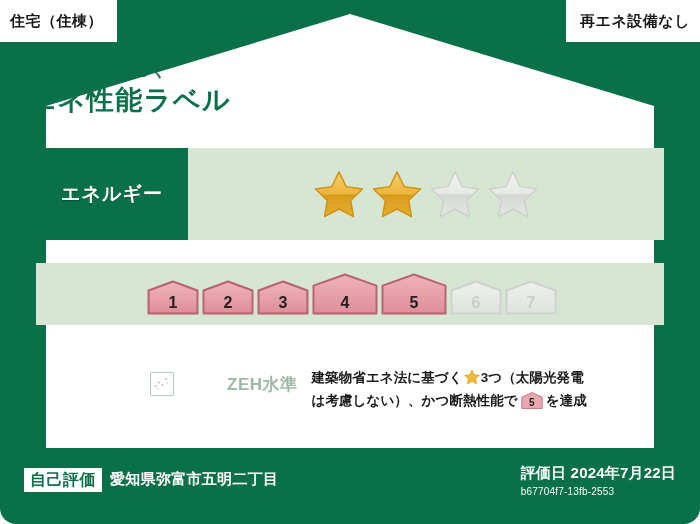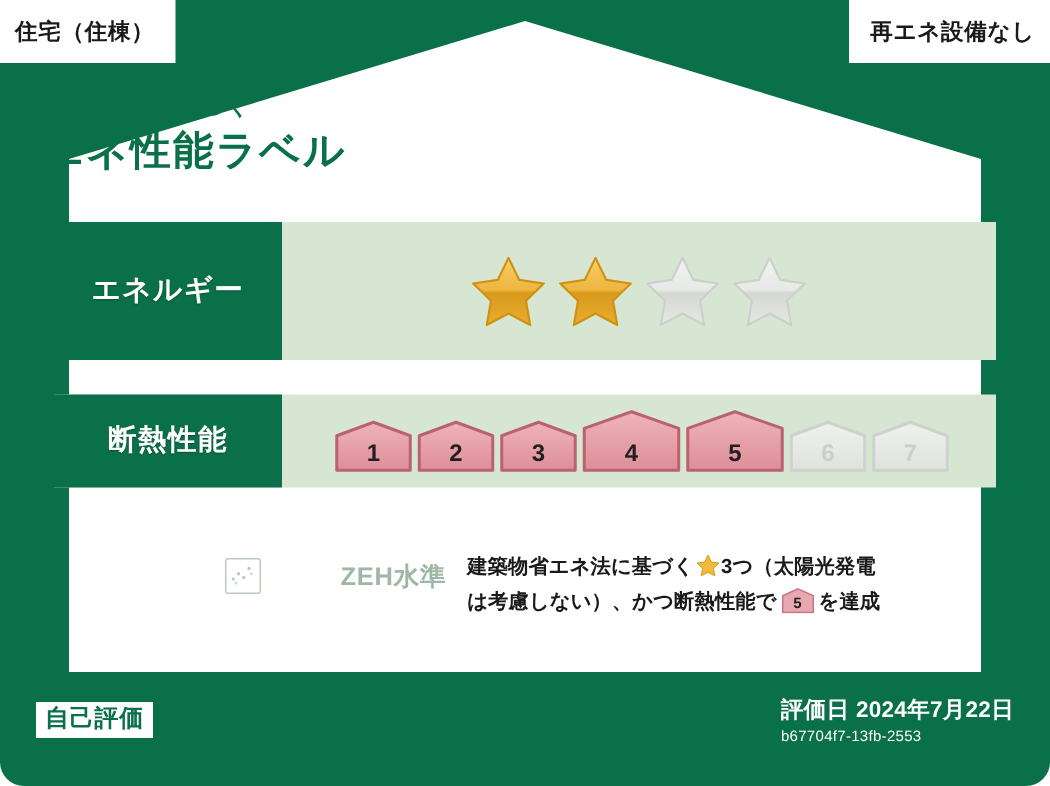--- a/index.html
+++ b/index.html
@@ -300,23 +300,20 @@
                   <stop offset="100%" stop-color="#e6e8e4"></stop>
                 </linearGradient>
               </defs>
               <polygon points="12,1.4 15.45,8.45 23.3,9.6 17.6,15.1 18.95,22.9 12,19.2 5.05,22.9 6.4,15.1 0.7,9.6 8.55,8.45" fill="url(#g3)" stroke="#ccd0cb" stroke-width="0.7" stroke-linejoin="round"></polygon>
             </svg></span>
         </div>
     </div>
   </div>
 
   <div class="row row-insul">
-    <div class="row-label">
-      <span>断熱性能</span>
-    </div>
     <div class="row-body">
       <div class="houses" id="houses-container">
           <span class="hchip">
             <svg width="52" height="35" viewBox="0 0 52 35">
               <defs>
                 <linearGradient id="hg0" x1="0" y1="0" x2="0" y2="1">
                   <stop offset="0%" stop-color="#efb3ba"></stop>
                   <stop offset="100%" stop-color="#dd8e99"></stop>
                 </linearGradient>
               </defs>
@@ -424,20 +421,21 @@
         <span>は考慮しない）、かつ断熱性能で</span><span class="inline-house"><svg width="22" height="17" viewBox="0 0 22 17">
               <polygon points="11,0.6 21.2,5.2 21.2,16.4 0.8,16.4 0.8,5.2" fill="#e8a8b0" stroke="#c9737f" stroke-width="1"></polygon>
             </svg><span class="n">5</span></span><span>を達成</span>
       </div>
     </div>
   </div>
 
   <div class="footer">
     <div class="foot-left">
       <span class="self-eval">自己評価</span>
+      <span class="address">愛知県弥富市五明二丁目</span>
     </div>
     <div class="foot-right">
       <div class="eval-date">評価日 2024年7月22日</div>
       <div class="uuid">b67704f7-13fb-2553</div>
     </div>
   </div>
 
 </div>
 
 </body></html>

